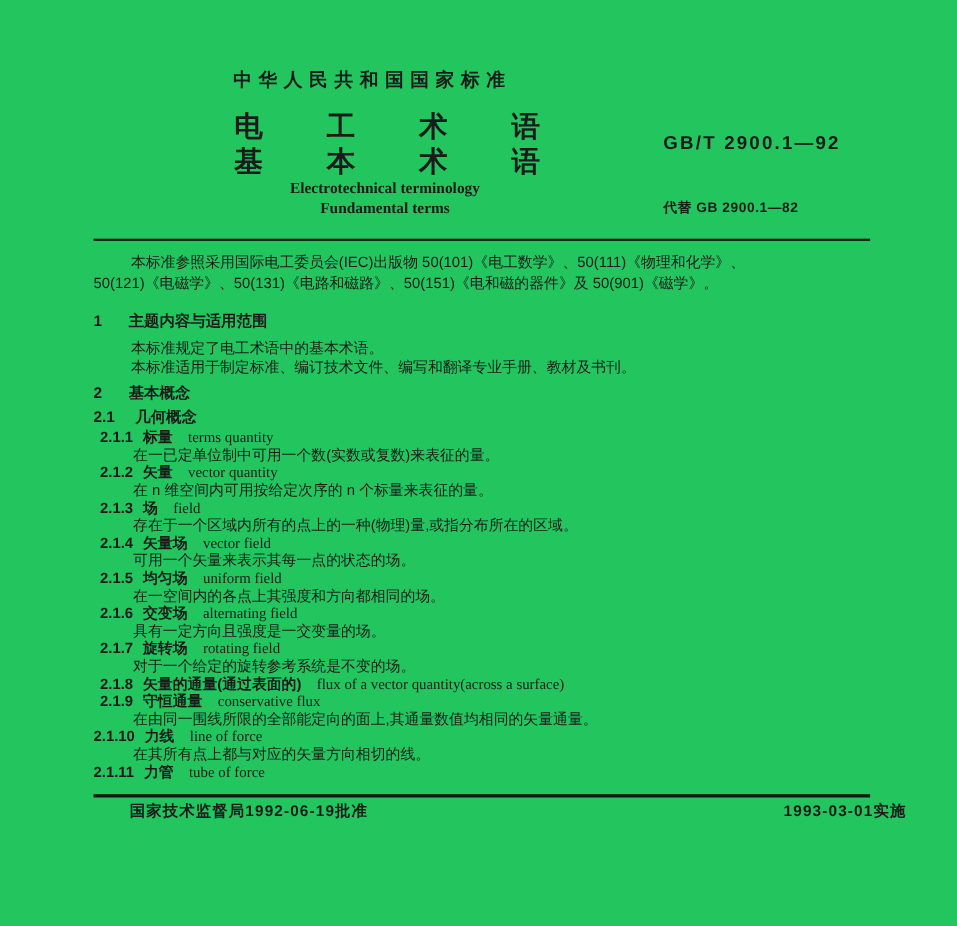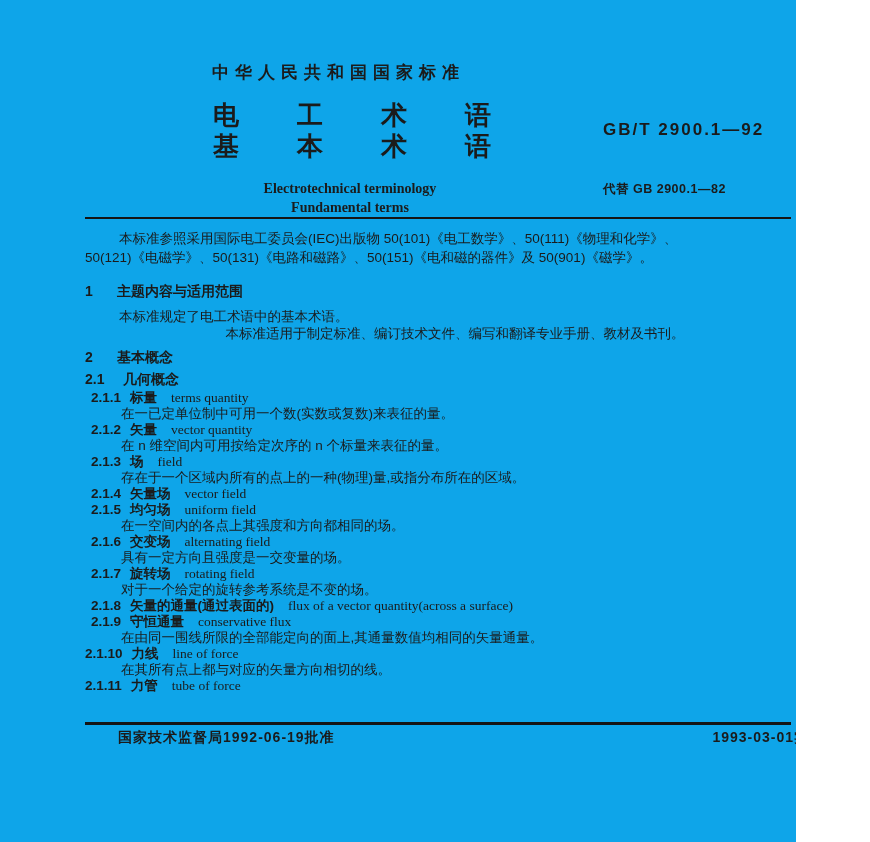--- a/index.html
+++ b/index.html
@@ -1,53 +1,53 @@
 <!DOCTYPE html>
 <html><head>
 <meta charset="utf-8">
 <style>
   html,body{margin:0;padding:0;background:#ffffff;}
   .page{
-    position:relative;width:796px;height:842px;background:#0ea5e9;
+    position:relative;width:870px;height:842px;background:#22c55e;
     color:#1b1b1b;font-family:"Liberation Sans",sans-serif;overflow:hidden;
   }
   
   .hdr-natstd{
     position:absolute;left:212px;top:61px;
     font-size:17px;font-weight:bold;letter-spacing:6px;white-space:nowrap;
   }
   .hdr-title{
     position:absolute;left:213px;
     font-size:26px;font-weight:bold;letter-spacing:58px;
     line-height:26px;white-space:nowrap;
   }
   .hdr-title.t1{top:102px;}
   .hdr-title.t2{top:133px;}
   .hdr-en{
     position:absolute;left:205px;top:162px;width:290px;text-align:center;
-    font-family:"Liberation Serif",serif;font-weight:bold;font-size:14px;line-height:19px;margin-top:17px;
+    font-family:"Liberation Serif",serif;font-weight:bold;font-size:14px;line-height:19px;
   }
   .hdr-code{
     position:absolute;left:603px;top:120px;
     font-size:17px;font-weight:bold;letter-spacing:2px;white-space:nowrap;
   }
   .hdr-replaces{
     position:absolute;left:603px;top:141px;
     font-size:12.5px;font-weight:bold;letter-spacing:0.5px;white-space:nowrap;margin-top:40px;
   }
   .rule-top{position:absolute;left:85px;top:217px;width:706px;height:2px;background:#151515;}
   
   .content{position:absolute;left:85px;top:229px;width:706px;font-size:13.5px;line-height:19px;}
   .indent{padding-left:34px;}
   .h-sec{font-size:14px;font-weight:bold;line-height:16px;white-space:nowrap;}
   .h-sec .num{display:inline-block;min-width:20px;margin-right:12px;}
   .h-sub .num{display:inline-block;min-width:28px;margin-right:10px;}
   .m-sec1{margin-top:16px;}
   .m-para{margin-top:9px;line-height:17px;}
-  .m-para2{line-height:17px;text-align:center;}
+  .m-para2{line-height:17px;}
   .m-sec2{margin-top:7px;}
   .m-sec21{margin-top:6px;}
   .terms{margin-top:3px;}
   .term-line{line-height:16px;white-space:nowrap;}
   .term-line .num{display:inline-block;min-width:36px;font-weight:bold;margin-right:9px;text-align:right;}
   .term-line .cn{font-weight:bold;}
   .term-line .en{font-family:"Liberation Serif",serif;margin-left:14px;}
   .term-def{line-height:16px;padding-left:36px;white-space:nowrap;}
   
   .rule-bottom{position:absolute;left:85px;top:722px;width:706px;height:3px;background:#151515;}
@@ -116,20 +116,21 @@
         <div class="term-line">
           <span class="num">2.1.3</span><span class="cn">场</span><span class="en">field</span>
         </div>
         <div class="term-def">存在于一个区域内所有的点上的一种(物理)量,或指分布所在的区域。</div>
       </div>
 
       <div>
         <div class="term-line">
           <span class="num">2.1.4</span><span class="cn">矢量场</span><span class="en">vector field</span>
         </div>
+        <div class="term-def">可用一个矢量来表示其每一点的状态的场。</div>
       </div>
 
       <div>
         <div class="term-line">
           <span class="num">2.1.5</span><span class="cn">均匀场</span><span class="en">uniform field</span>
         </div>
         <div class="term-def">在一空间内的各点上其强度和方向都相同的场。</div>
       </div>
 
       <div>

